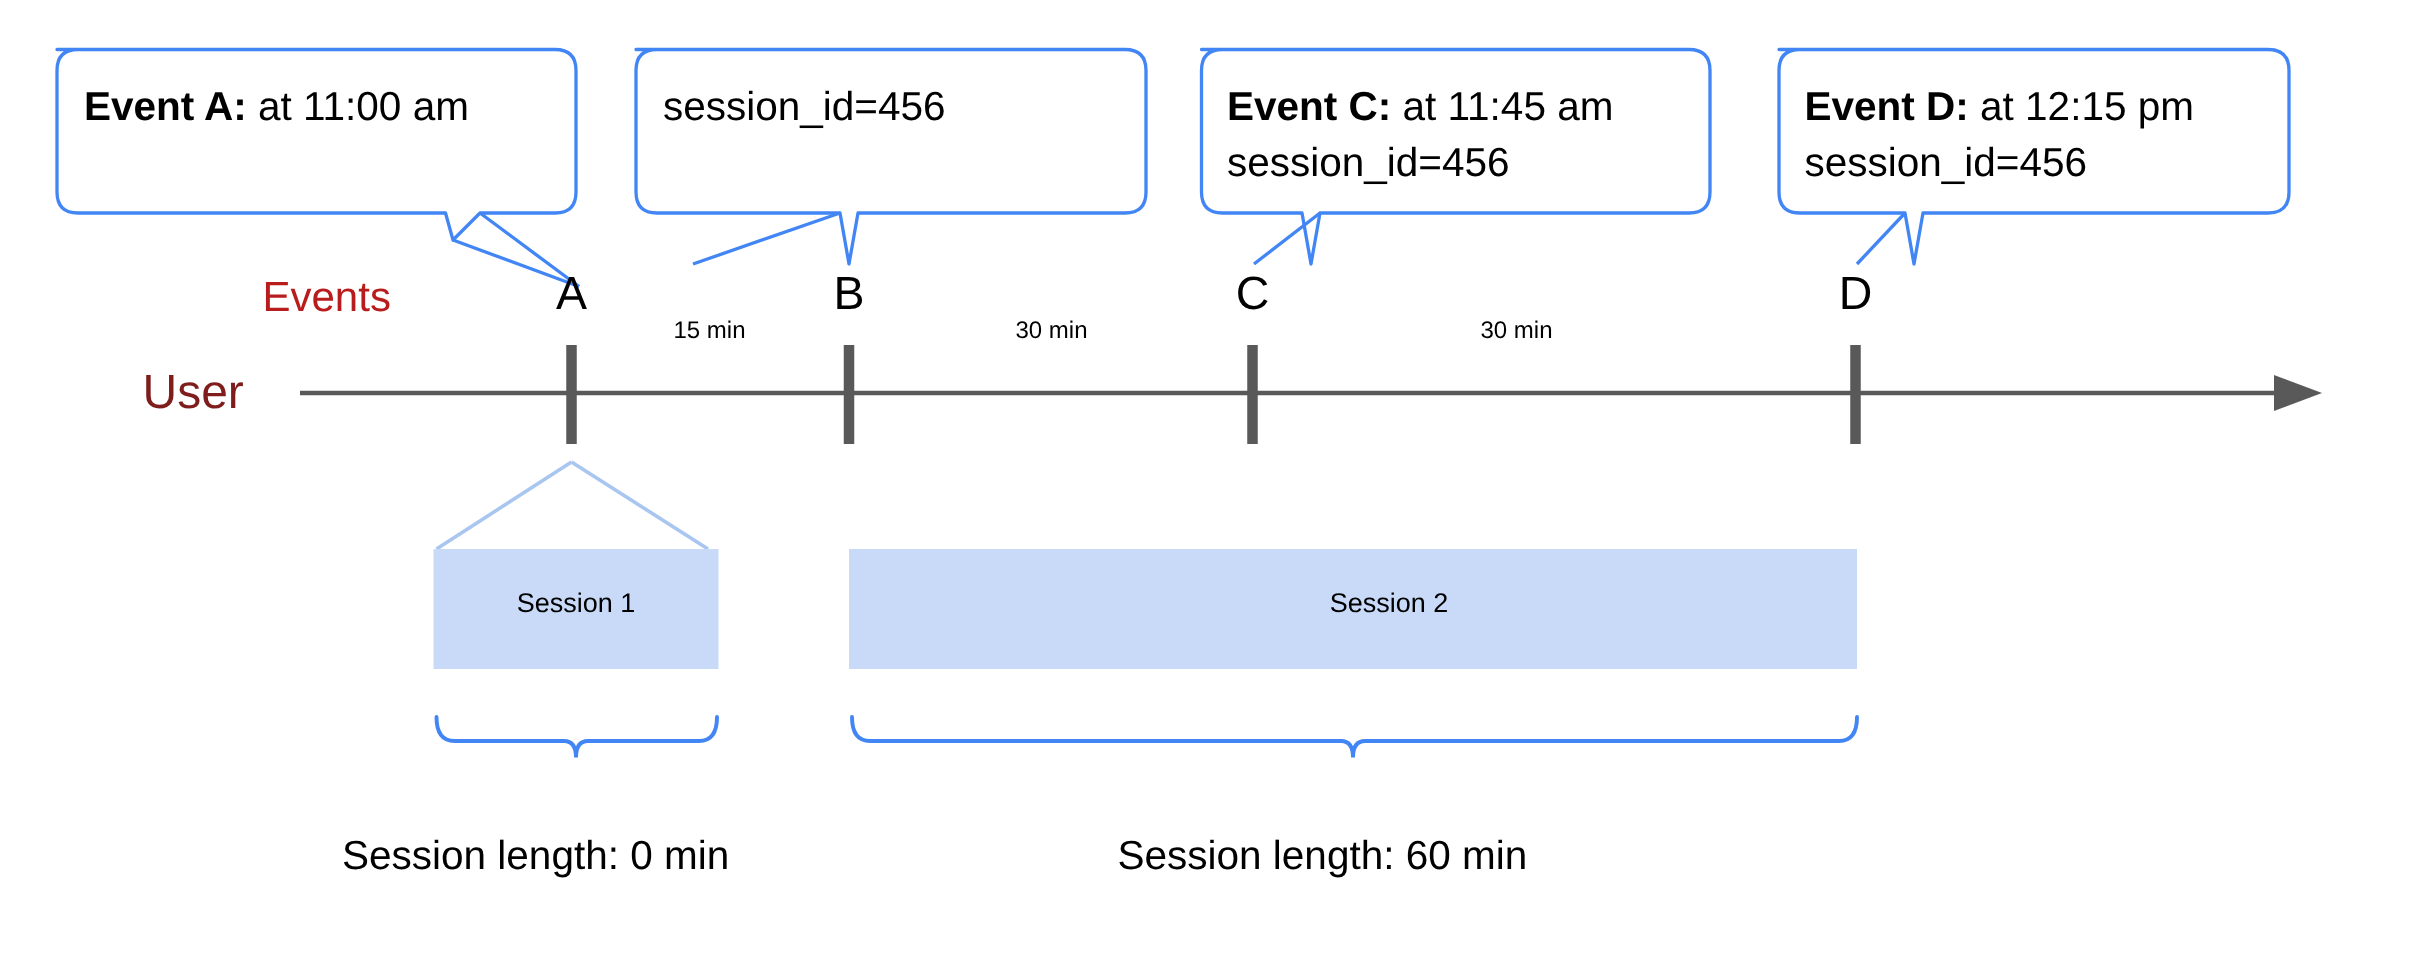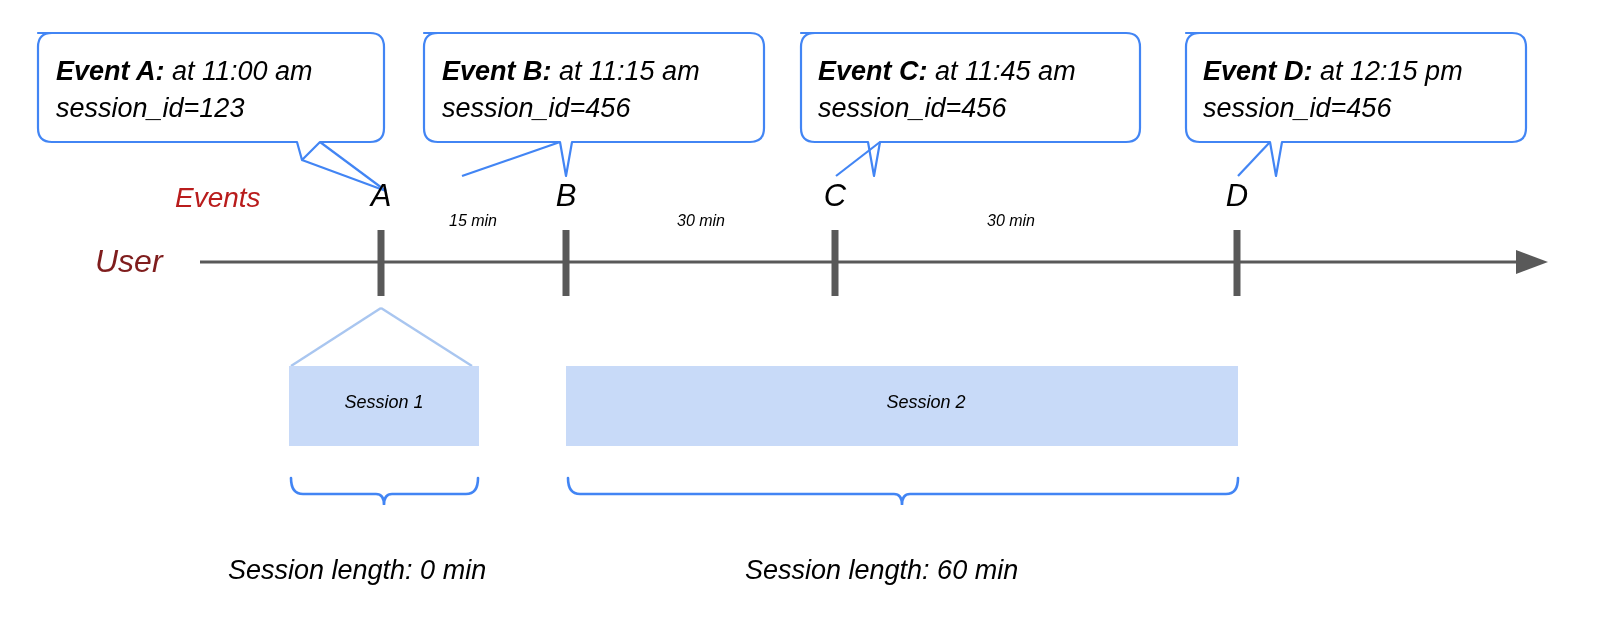--- a/index.html
+++ b/index.html
@@ -10,21 +10,20 @@
   body {
     width: 1614px;
     height: 642px;
     font-family: "Liberation Sans", sans-serif;
     overflow: hidden;
   }
   #diagram-root {
     position: relative;
     width: 1614px;
     height: 642px;
-    font-style: italic;
   }
   svg.layer {
     position: absolute;
     top: 0;
     left: 0;
     width: 1614px;
     height: 642px;
   }
   .callout-text {
     position: absolute;
@@ -137,27 +136,23 @@
       <path d="M 568 478 Q 568 494 580 494 L 894 494 Q 902 494 902 505
                Q 902 494 910 494 L 1226 494 Q 1238 494 1238 478" fill="none" stroke="#4285f4" stroke-width="2.6" stroke-linecap="round"></path>
     </g>
 
   </svg>
 
   <div class="callout-text" style="left:56px; top:53px;">
     <div>
       <span class="lead">Event A:</span><span> at 11:00 am</span>
     </div>
-    <div>session_id=123</div>
   </div>
 
   <div class="callout-text" style="left:442px; top:53px;">
-    <div>
-      <span class="lead">Event B:</span><span> at 11:15 am</span>
-    </div>
     <div>session_id=456</div>
   </div>
 
   <div class="callout-text" style="left:818px; top:53px;">
     <div>
       <span class="lead">Event C:</span><span> at 11:45 am</span>
     </div>
     <div>session_id=456</div>
   </div>
 

